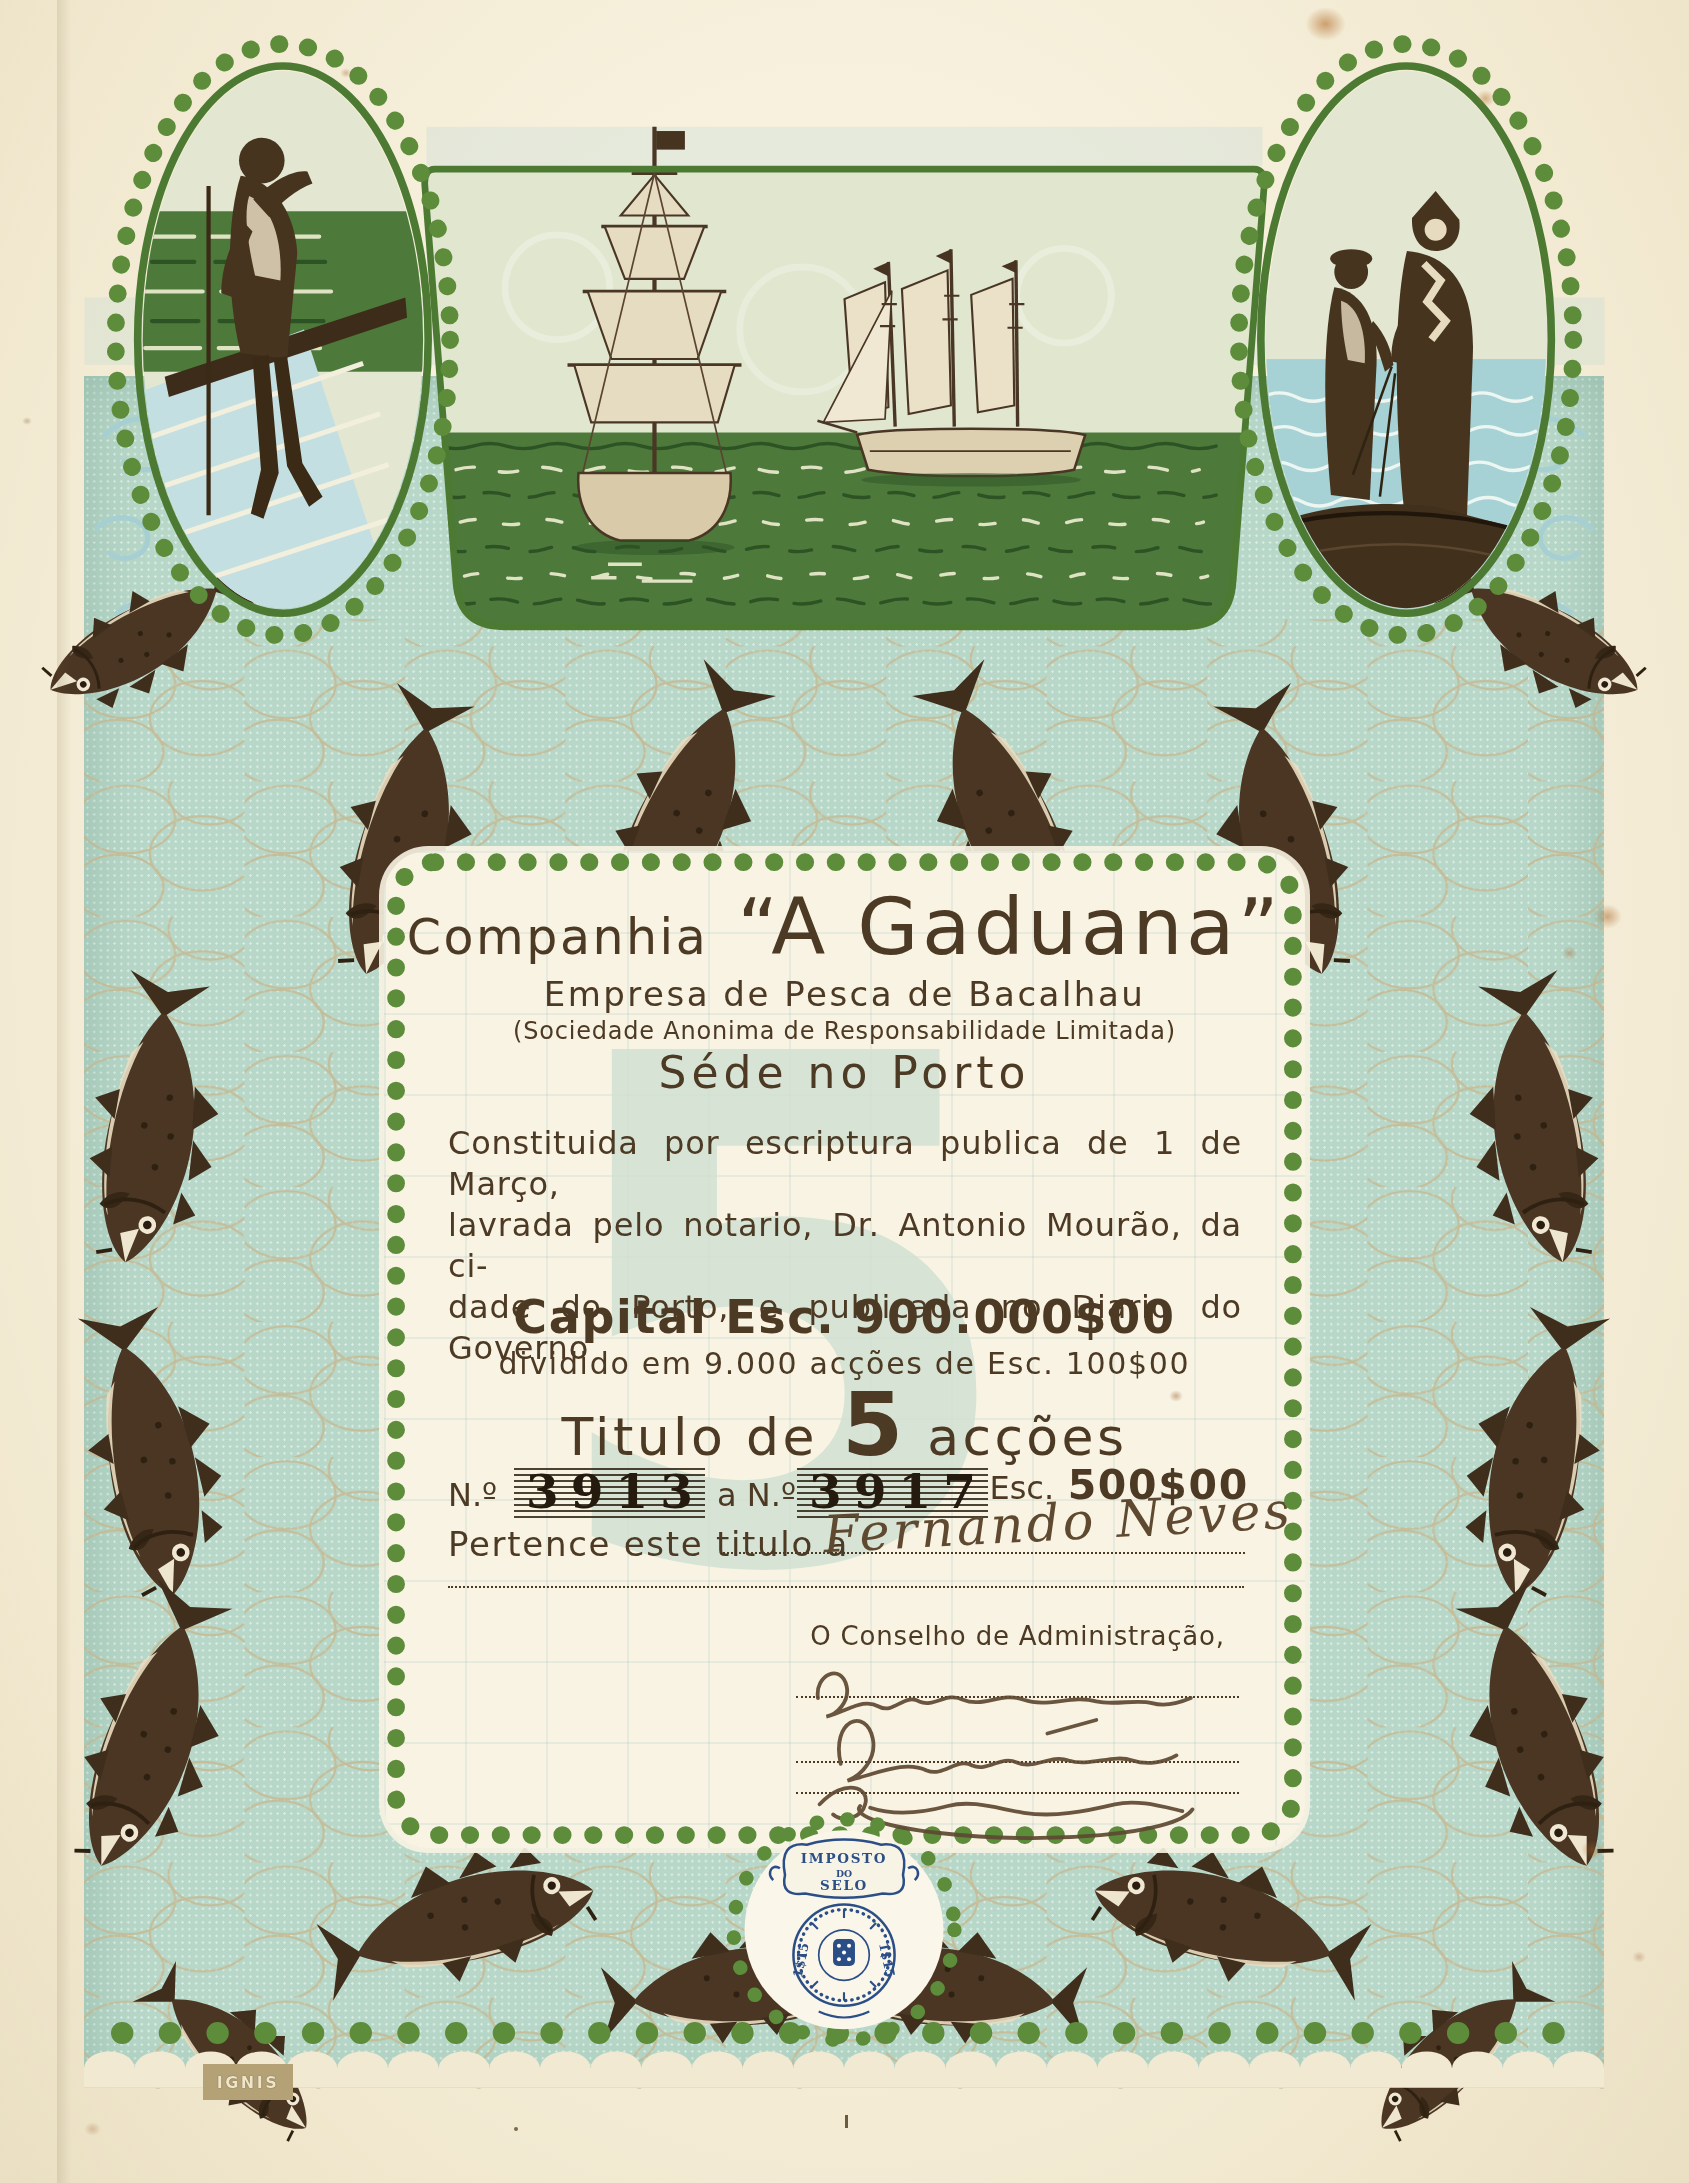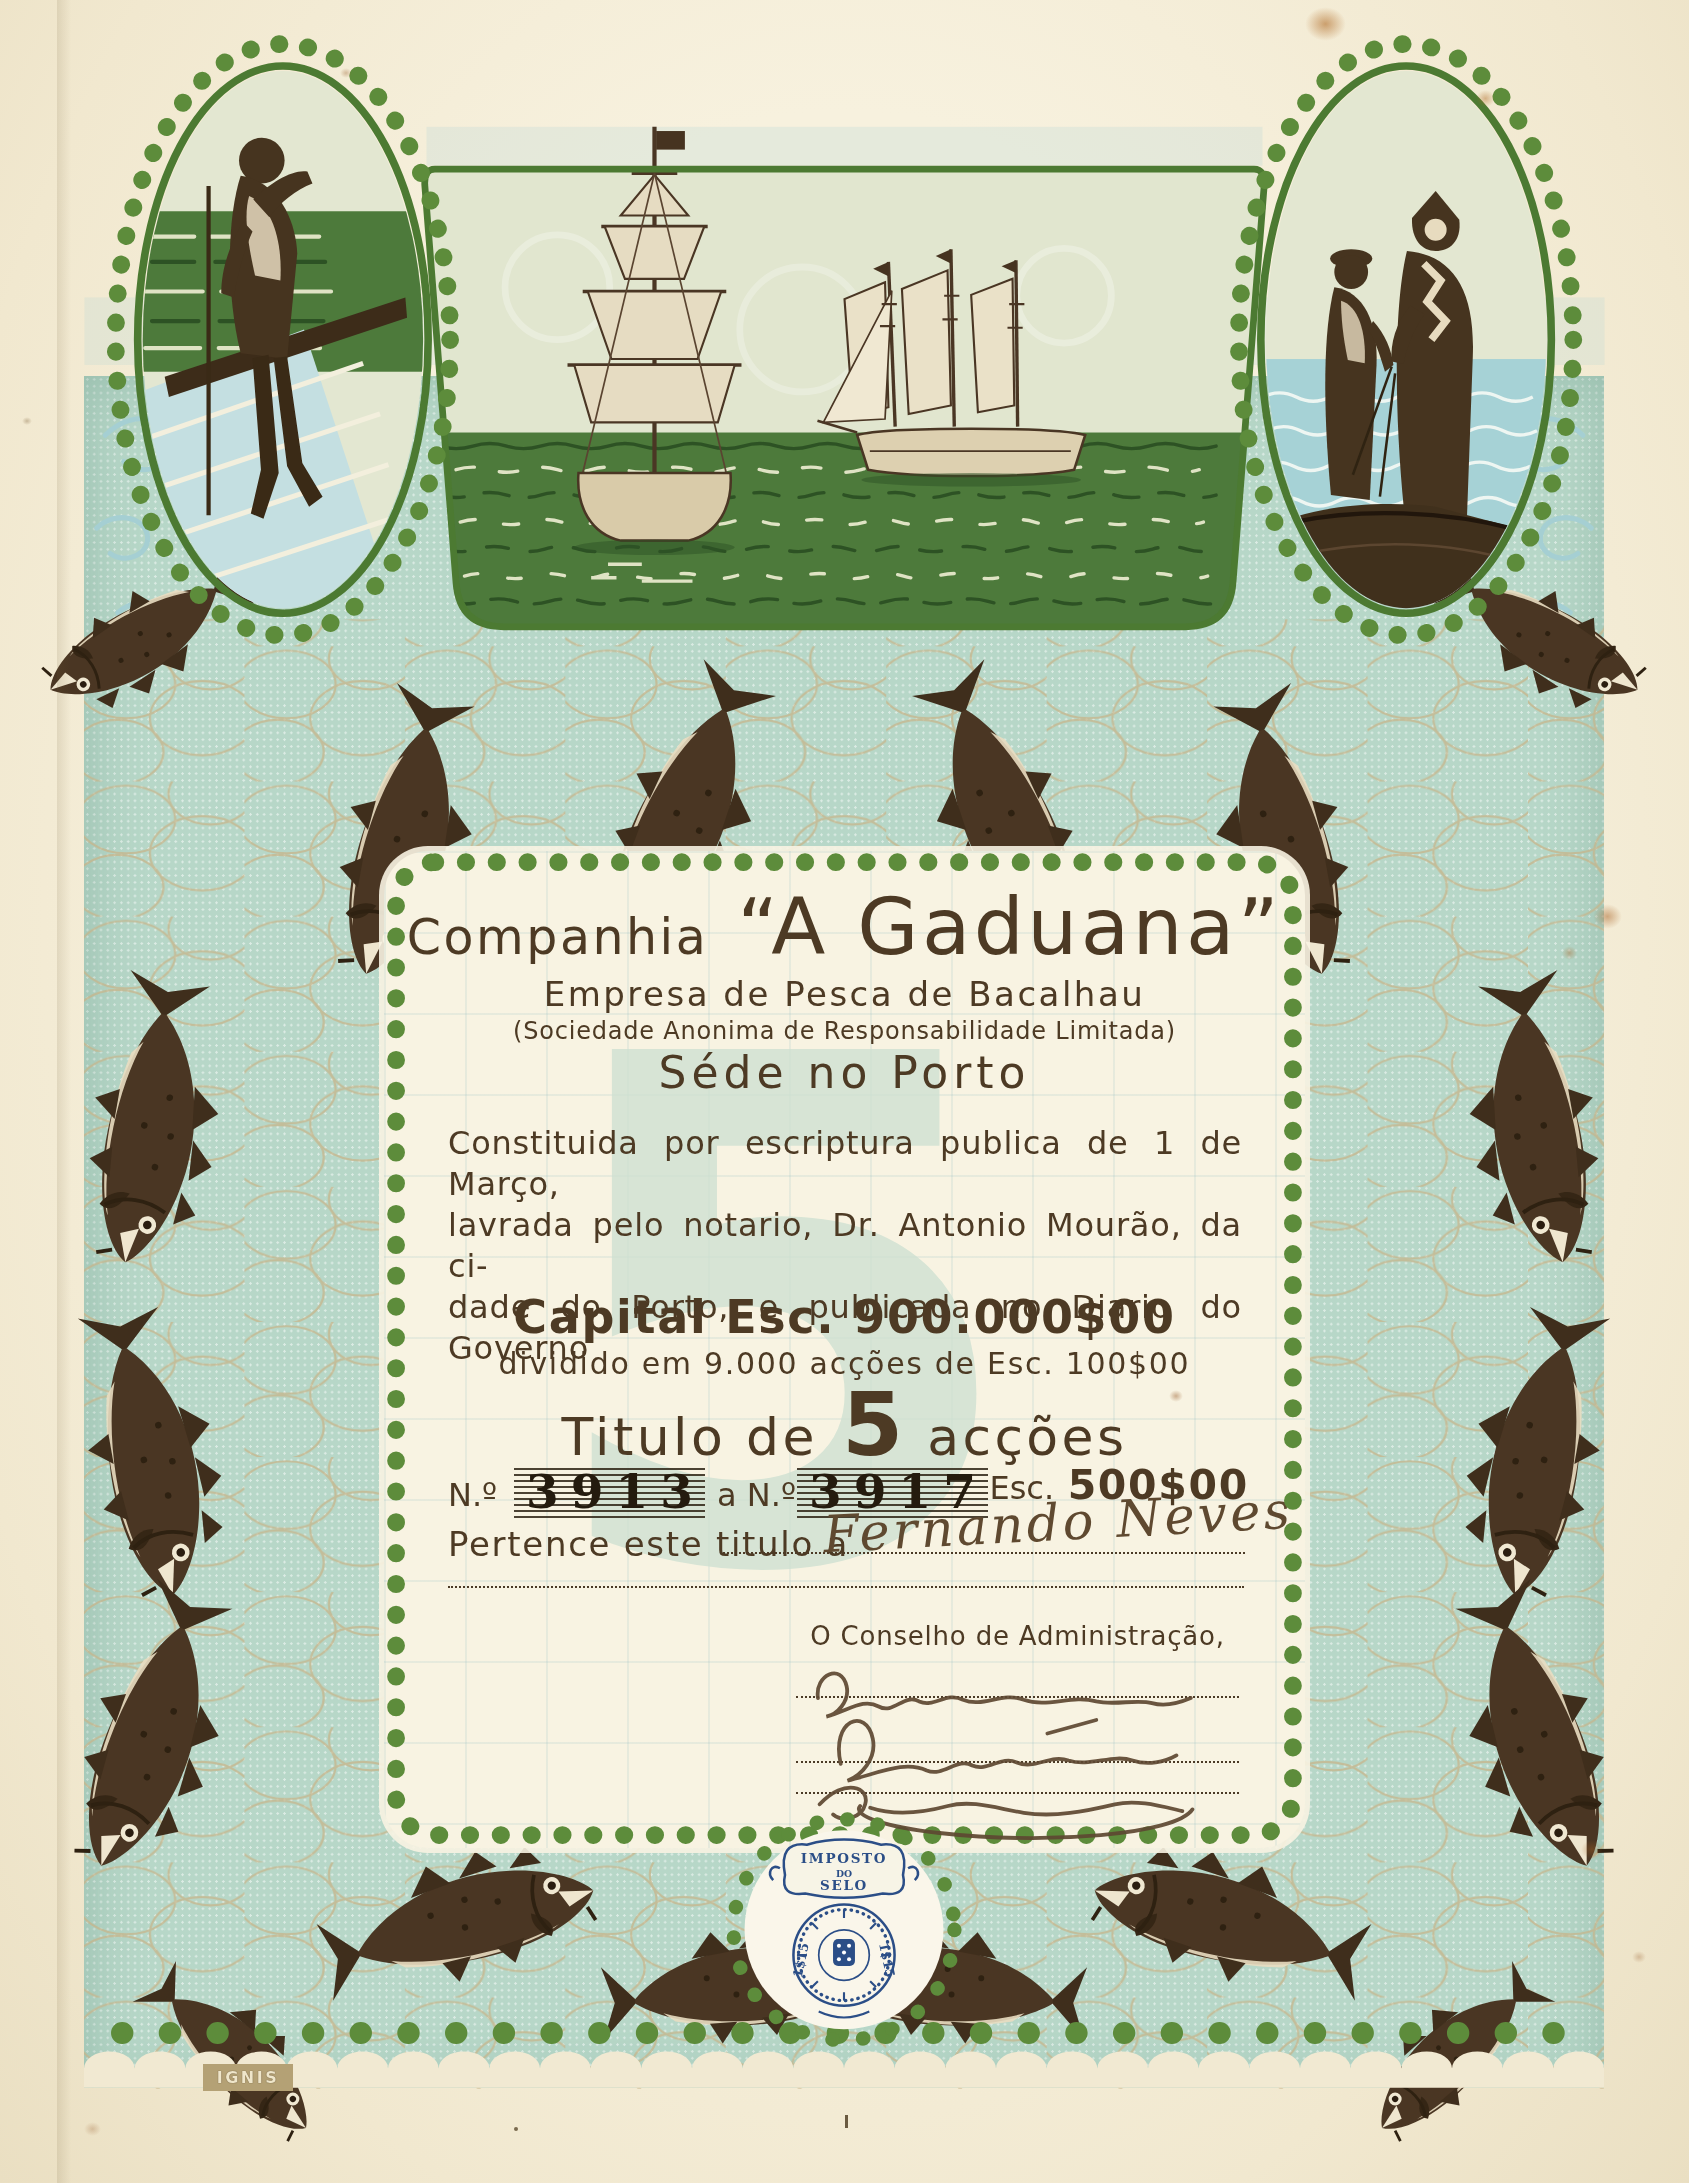--- a/index.html
+++ b/index.html
@@ -54,21 +54,21 @@
   .longline{position:absolute;left:64px;top:735px;width:796px;}
   .conselho{position:absolute;left:412px;top:770px;width:443px;text-align:center;font-size:26px;letter-spacing:0.8px;}
   .sig1{position:absolute;left:412px;top:845px;width:443px;}
   .sig2{position:absolute;left:412px;top:910px;width:443px;}
   .sig3{position:absolute;left:412px;top:941px;width:443px;}
   .porto{position:absolute;left:64px;top:856px;font-size:36px;letter-spacing:1.7px;}
   
   .stain{position:absolute;border-radius:50%;pointer-events:none;}
   #crease{position:absolute;left:57px;top:0;width:13.5px;height:100%;
      background:linear-gradient(90deg, rgba(110,90,50,.14), rgba(110,90,50,0));}
-  #ignis{position:absolute;left:203px;top:2064px;width:90px;height:27px;background:#b4a175;
+  #ignis{position:absolute;left:203px;top:2064px;width:90px;height:36px;background:#b4a175;
      display:flex;align-items:center;justify-content:center;}
   #ignis span{font-size:16px;font-weight:bold;letter-spacing:2.5px;color:#efe6ca;
      text-shadow:0 0 0.8px #6a5636, 0 0 0.8px #6a5636;}
   #regmark{position:absolute;left:845px;top:2115px;width:3.4px;height:12.7px;background:#6b5b41;}
   #regdot{position:absolute;left:514px;top:2127px;width:4.2px;height:4.2px;border-radius:50%;background:#7a6a4e;}
 </style>
 </head>
 <body>
 
 <div id="paper">

